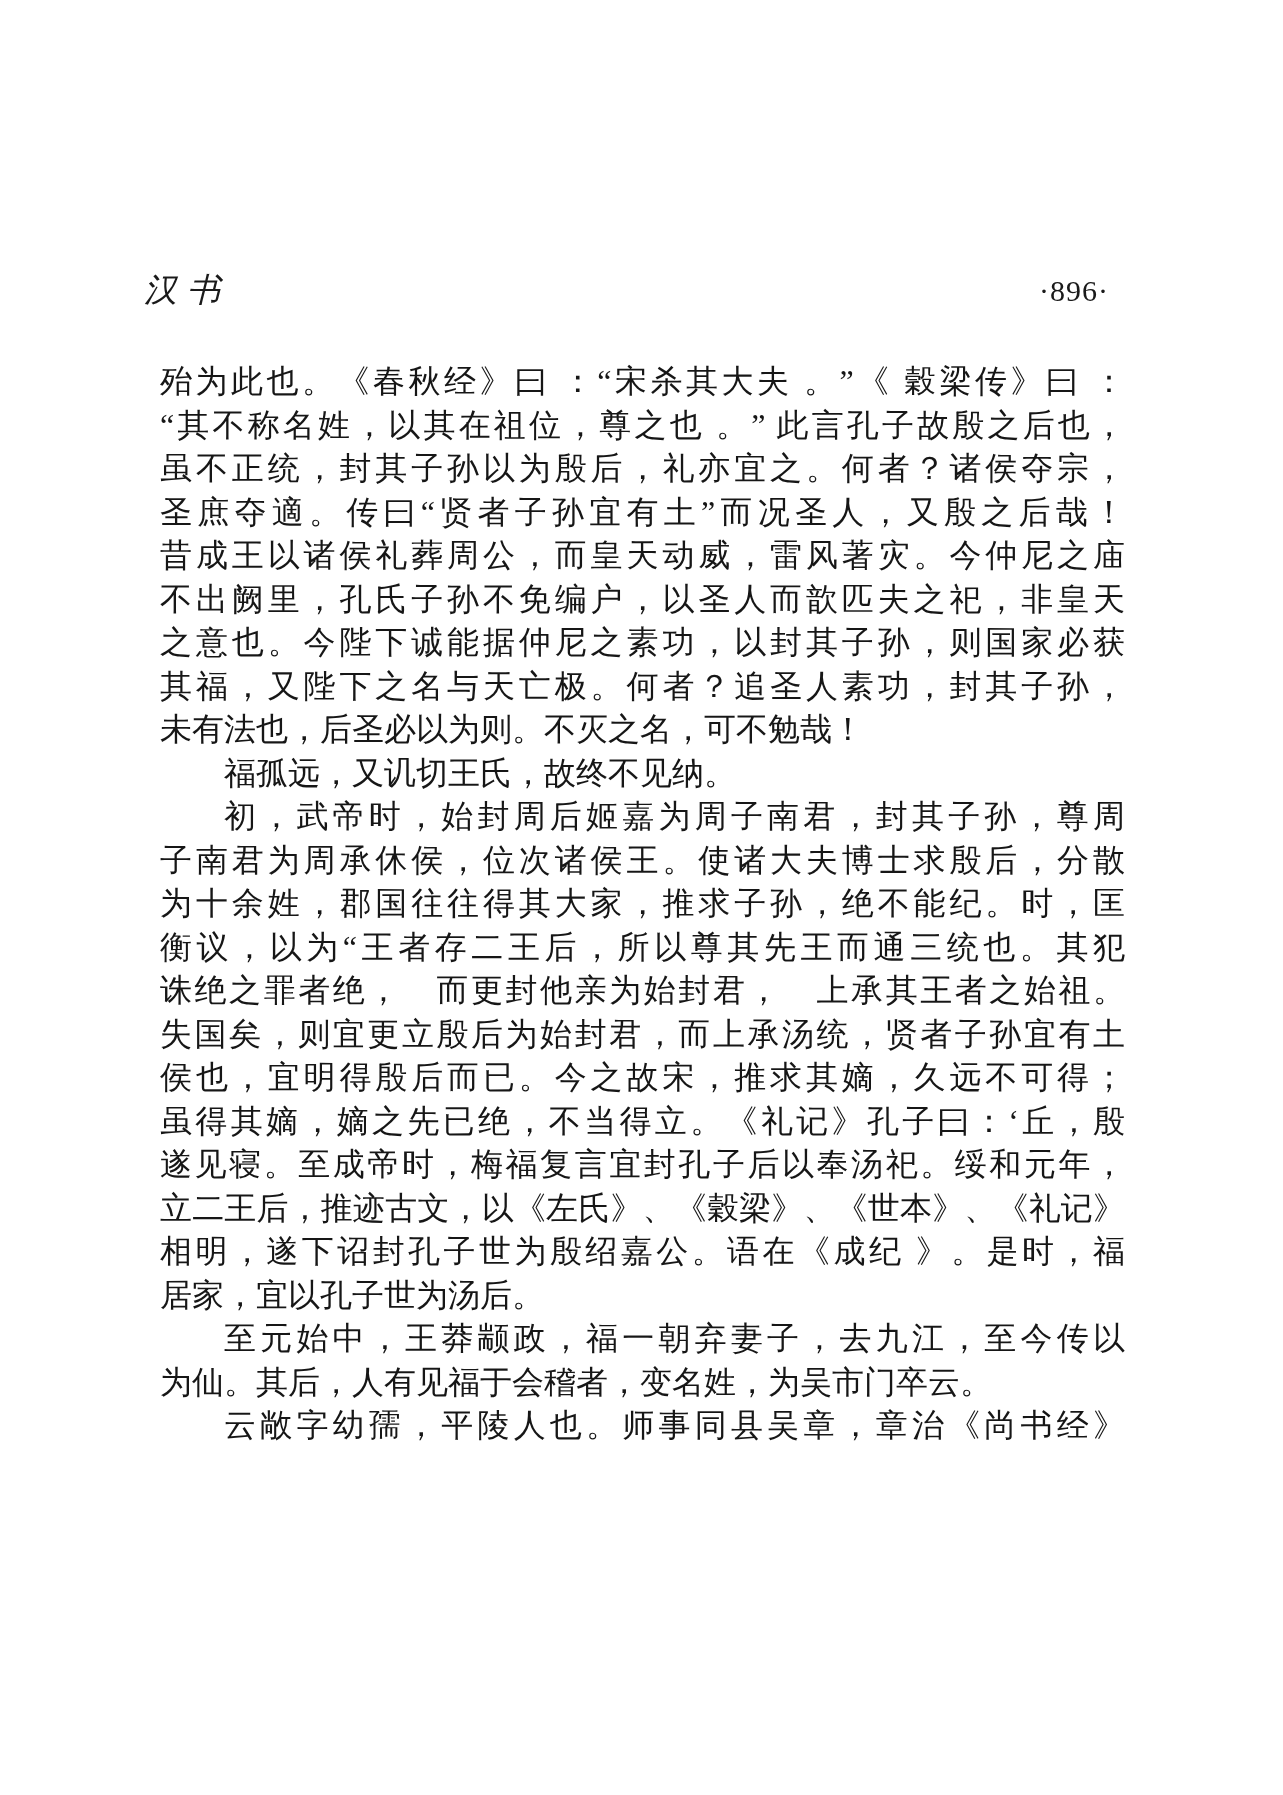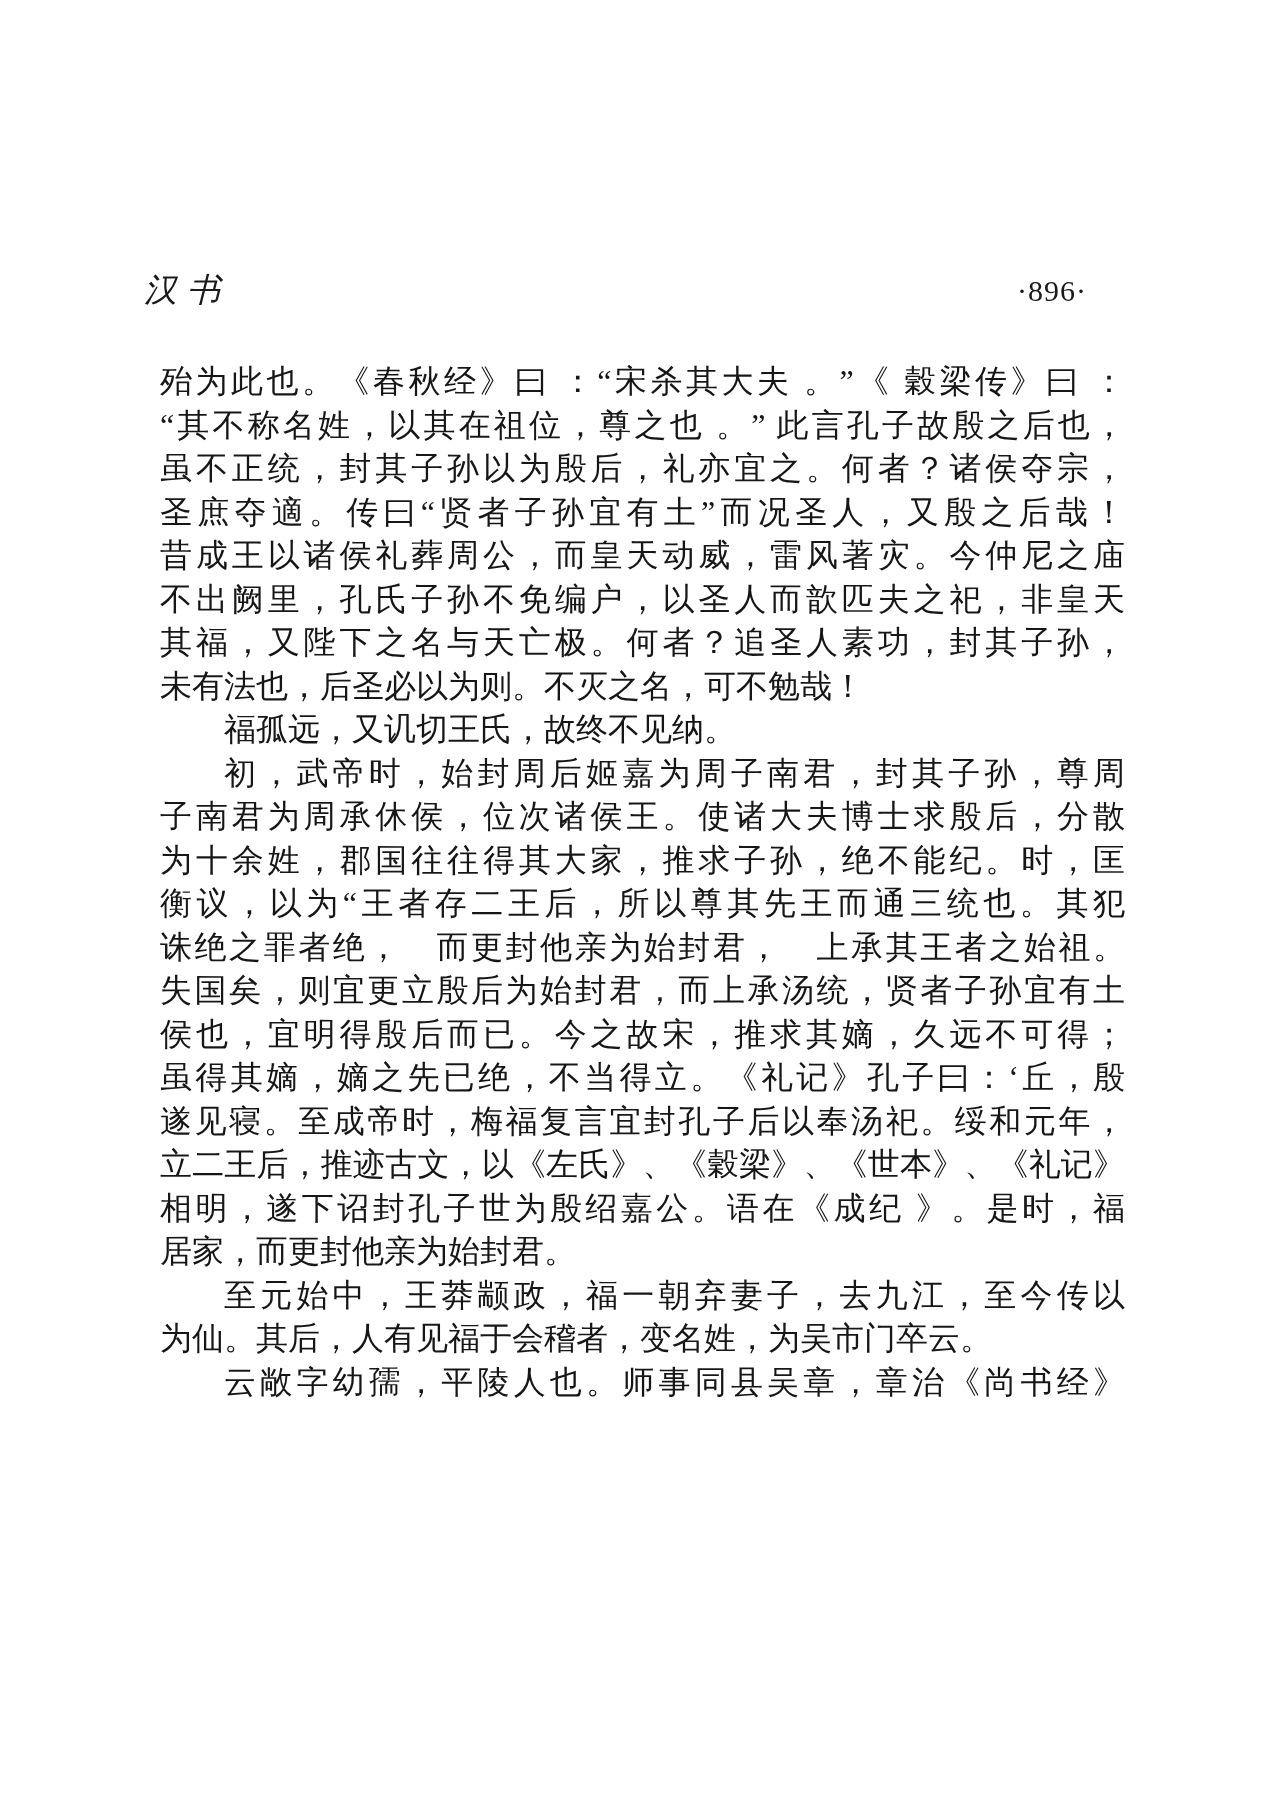--- a/index.html
+++ b/index.html
@@ -27,21 +27,20 @@
   }
   .book-title {
     font-size: 33px;
     font-style: italic;
     letter-spacing: 10px;
     color: #1a1a1a;
   }
   .page-number {
     font-size: 30px;
     letter-spacing: 1px;
-    margin-right: 22px;
     color: #1a1a1a;
   }
   .text-body {
     position: absolute;
     left: 160px;
     top: 360px;
     width: 965px;
   }
   .line {
     font-size: 32px;
@@ -66,32 +65,33 @@
     <span class="book-title">汉书</span>
     <span class="page-number">·896·</span>
   </div>
   <div class="text-body">
       <div class="line justify">殆为此也。《春秋经》曰 ：“宋杀其大夫 。”《 穀梁传》曰 ：</div>
       <div class="line justify">“其不称名姓，以其在祖位，尊之也 。” 此言孔子故殷之后也，</div>
       <div class="line justify">虽不正统，封其子孙以为殷后，礼亦宜之。何者？诸侯夺宗，</div>
       <div class="line justify">圣庶夺適。传曰“贤者子孙宜有土”而况圣人，又殷之后哉！</div>
       <div class="line justify">昔成王以诸侯礼葬周公，而皇天动威，雷风著灾。今仲尼之庙</div>
       <div class="line justify">不出阙里，孔氏子孙不免编户，以圣人而歆匹夫之祀，非皇天</div>
+      <div class="line justify">之意也。今陛下诚能据仲尼之素功，以封其子孙，则国家必获</div>
       <div class="line justify">其福，又陛下之名与天亡极。何者？追圣人素功，封其子孙，</div>
       <div class="line">未有法也，后圣必以为则。不灭之名，可不勉哉！</div>
       <div class="line indent">福孤远，又讥切王氏，故终不见纳。</div>
       <div class="line indent justify">初，武帝时，始封周后姬嘉为周子南君，封其子孙，尊周</div>
       <div class="line justify">子南君为周承休侯，位次诸侯王。使诸大夫博士求殷后，分散</div>
       <div class="line justify">为十余姓，郡国往往得其大家，推求子孙，绝不能纪。时，匡</div>
       <div class="line justify">衡议，以为“王者存二王后，所以尊其先王而通三统也。其犯</div>
       <div class="line justify">诛绝之罪者绝，　而更封他亲为始封君，　上承其王者之始祖。</div>
       <div class="line justify">失国矣，则宜更立殷后为始封君，而上承汤统，贤者子孙宜有土</div>
       <div class="line justify">侯也，宜明得殷后而已。今之故宋，推求其嫡，久远不可得；</div>
       <div class="line justify">虽得其嫡，嫡之先已绝，不当得立。《礼记》孔子曰：‘丘，殷</div>
       <div class="line justify">遂见寝。至成帝时，梅福复言宜封孔子后以奉汤祀。绥和元年，</div>
       <div class="line justify">立二王后，推迹古文，以《左氏》、《穀梁》、《世本》、《礼记》</div>
       <div class="line justify">相明，遂下诏封孔子世为殷绍嘉公。语在《成纪 》。是时，福</div>
-      <div class="line">居家，而更封他亲为始封君。</div>
+      <div class="line">居家，宜以孔子世为汤后。</div>
       <div class="line indent justify">至元始中，王莽颛政，福一朝弃妻子，去九江，至今传以</div>
       <div class="line">为仙。其后，人有见福于会稽者，变名姓，为吴市门卒云。</div>
       <div class="line indent justify">云敞字幼孺，平陵人也。师事同县吴章，章治《尚书经》</div>
     </div>
 </div>
 
 </body></html>

